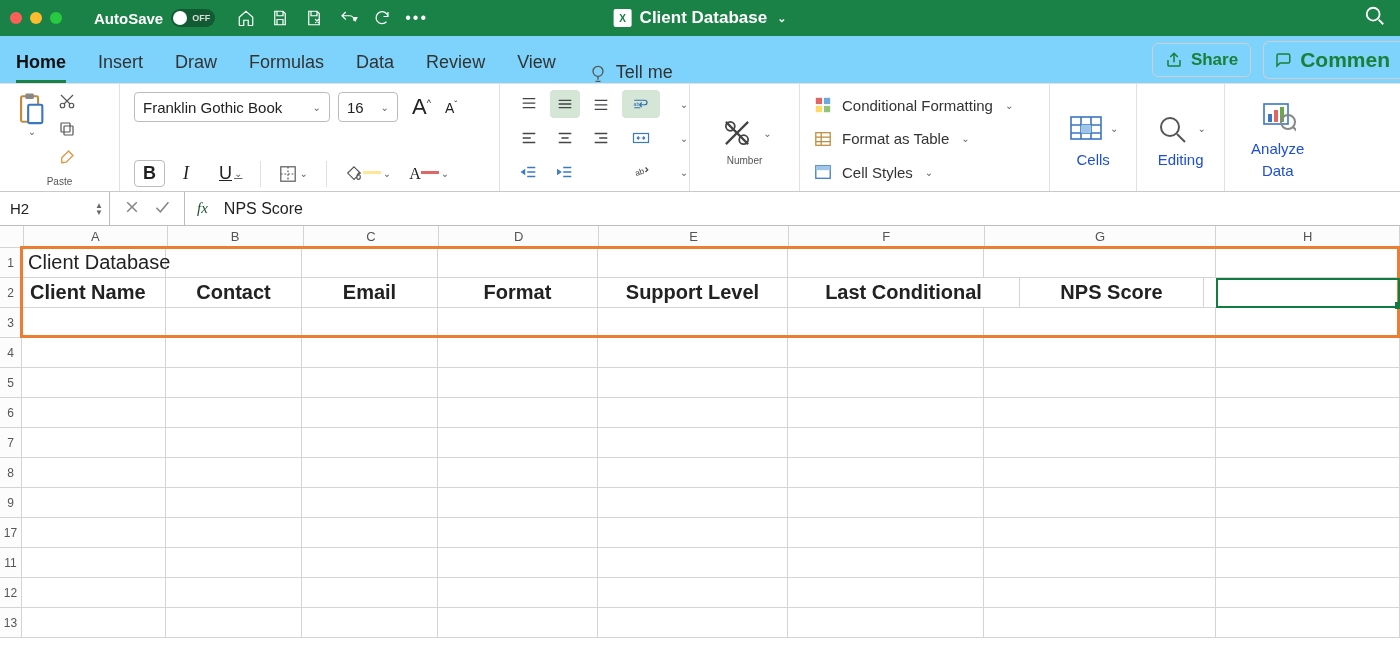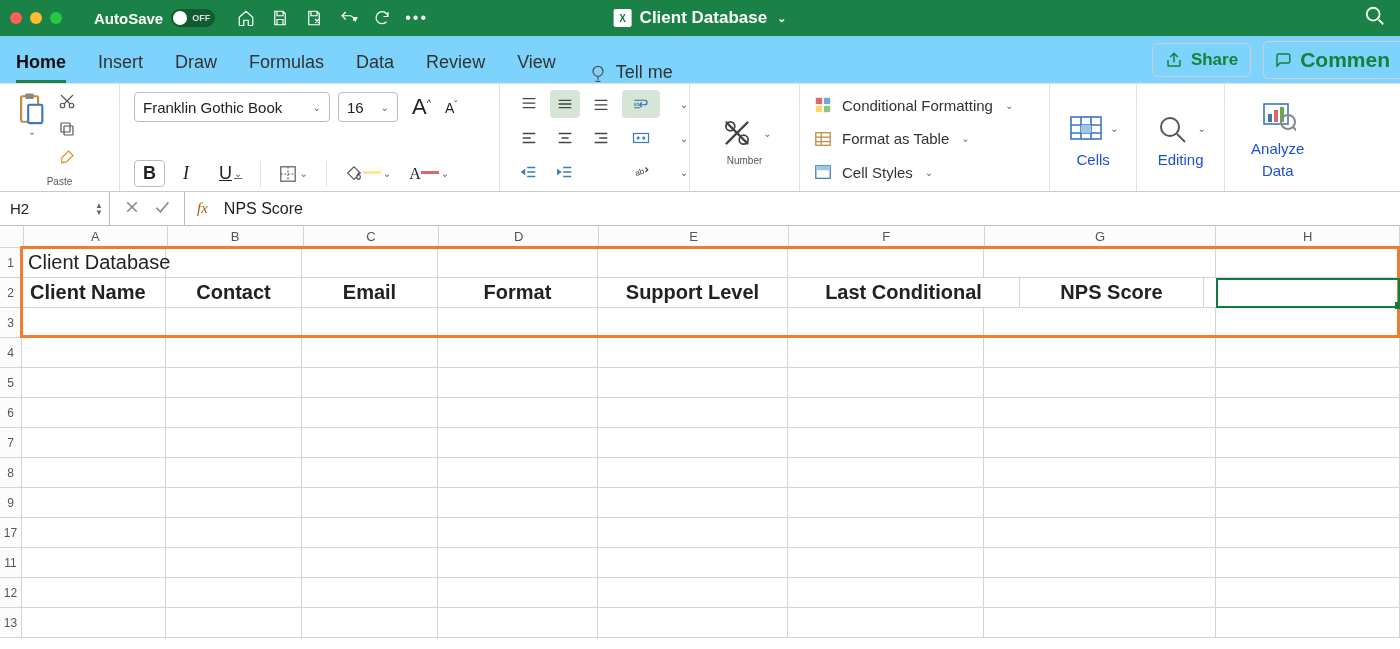--- a/index.html
+++ b/index.html
@@ -98,21 +98,21 @@
   .big-btn svg{width:36px; height:34px;}
   .big-btn .lbl{font-size:15px; color:#1d4ed8;}
   .big-btn.analyze .lbl{line-height:22px; text-align:center; max-width:70px;}
 
   
   .fbar{height:34px; display:flex; align-items:stretch; border-bottom:1px solid #bdbdbd;}
   .namebox{width:110px; border-right:1px solid #bdbdbd; display:flex; align-items:center; justify-content:space-between; padding:0 6px 0 10px; font-size:15px;}
   .namebox .spin{display:flex; flex-direction:column; font-size:8px; line-height:7px; color:#666;}
   .fops{display:flex; align-items:center; gap:14px; padding:0 14px; border-right:1px solid #bdbdbd;}
   .fops svg{width:16px; height:16px; stroke:#888; fill:none; stroke-width:2;}
-  .fx{font-style:italic; font-family:Georgia,serif; font-size:15px; color:#a16207; padding:0 12px; display:flex; align-items:center;}
+  .fx{font-style:italic; font-family:Georgia,serif; font-size:15px; color:#14532d; padding:0 12px; display:flex; align-items:center;}
   .fval{flex:1; display:flex; align-items:center; font-size:16px; padding-left:4px;}
 
   
   .sheet{position:relative; height:calc(649px - 36px - 48px - 108px - 34px);}
   .colhdr{display:flex; height:22px; border-bottom:1px solid var(--grid); background:#fcfcfc;}
   .corner{width:24px; border-right:1px solid var(--grid);}
   .ch{border-right:1px solid var(--grid); text-align:center; font-size:13px; color:#555; line-height:22px;}
   .rows{display:flex;}
   .rownums{width:24px;}
   .rn{height:30px; border-bottom:1px solid var(--grid); border-right:1px solid var(--grid); font-size:12px; color:#555; text-align:center; line-height:30px; background:#fcfcfc;}

